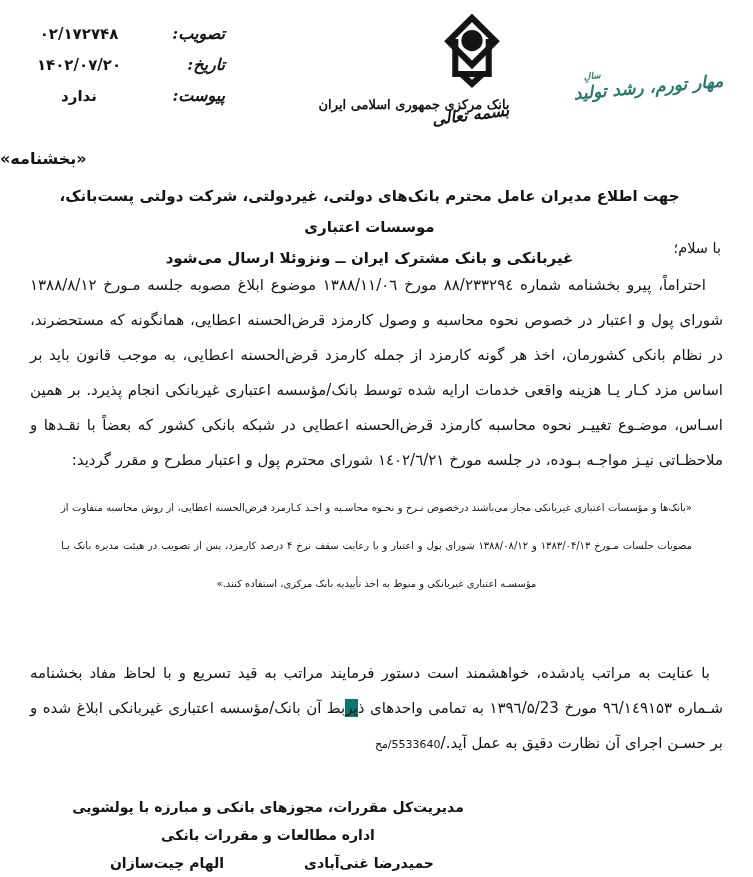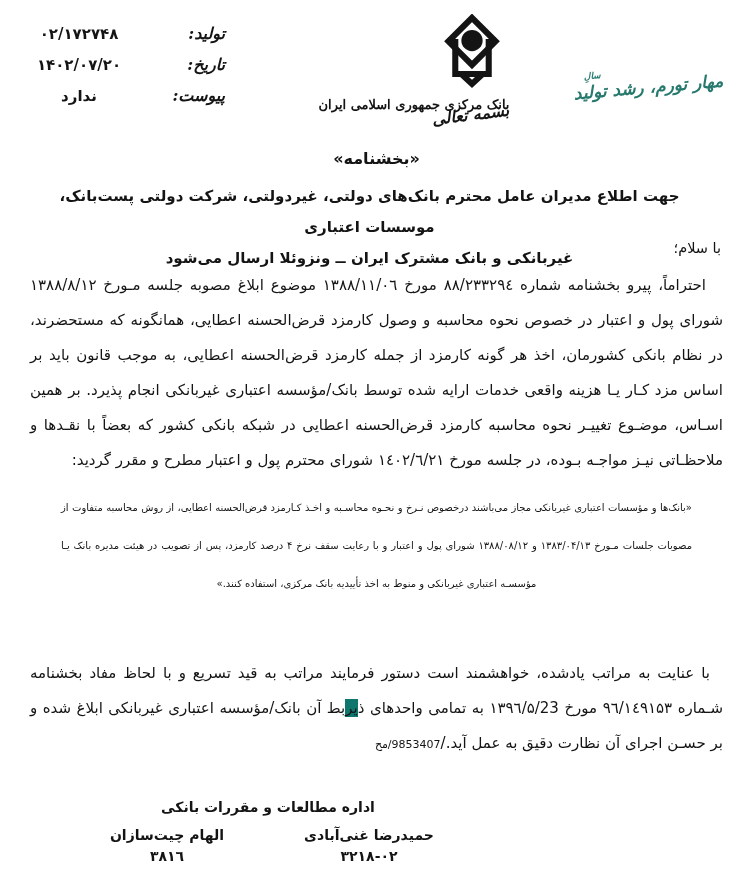--- a/index.html
+++ b/index.html
@@ -35,21 +35,21 @@
 
   
   .slogan {
     position: absolute; top: 66px; left: 548px; width: 200px; text-align: center;
     font-family: "DejaVu Serif", serif; font-style: italic; font-weight: bold;
     font-size: 17px; transform: rotate(-5deg); line-height: 22px;
   }
   .slogan-flourish { display: block; font-size: 9px; transform: translateX(-55px); line-height: 10px; }
 
   
-  .doc-title { position: absolute; top: 149px; left: 0; right: 0; text-align: center; font-weight: bold; font-size: 16px; }
+  .doc-title { position: absolute; top: 149px; left: 0; right: 0; text-align: left; font-weight: bold; font-size: 16px; }
   .addressee { position: absolute; top: 181px; right: 44px; left: 30px; text-align: center; font-weight: bold; font-size: 15px; line-height: 31px; }
   .salutation { position: absolute; top: 240px; right: 32px; font-size: 14.5px; }
   .body-par {
     position: absolute; top: 268px; right: 30px; left: 30px;
     font-size: 15px; line-height: 35px; text-align: justify; text-indent: 17px;
   }
   .quote-par {
     position: absolute; top: 489px; right: 61px; left: 61px;
     font-size: 10px; font-weight: normal; line-height: 38px;
     text-align: justify; text-align-last: center;
@@ -70,21 +70,21 @@
   .sig-codes { margin-top: 5px; }
   .sig-code { direction: ltr; unicode-bidi: isolate; display: inline-block; }
 </style>
 </head>
 <body>
 
 <div class="page">
 
   <div class="meta-block">
     <div class="meta-row">
-      <span class="meta-label">تولید:</span>
+      <span class="meta-label">تصویب:</span>
       <span class="meta-value">۰۲/۱۷۲۷۴۸</span>
     </div>
     <div class="meta-row">
       <span class="meta-label">تاریخ:</span>
       <span class="meta-value">۱۴۰۲/۰۷/۲۰</span>
     </div>
     <div class="meta-row">
       <span class="meta-label">پیوست:</span>
       <span class="meta-value">ندارد</span>
     </div>
@@ -116,23 +116,24 @@
     <span>جهت اطلاع مدیران عامل محترم بانک‌های دولتی، غیردولتی، شرکت دولتی پست‌بانک، موسسات اعتباری</span><br>
     <span>غیربانکی و بانک مشترک ایران ــ ونزوئلا ارسال می‌شود</span>
   </div>
 
   <div class="salutation">با سلام؛</div>
 
   <div class="body-par">احتراماً، پیرو بخشنامه شماره ۸۸/۲۳۳۲۹٤ مورخ ۱۳۸۸/۱۱/۰٦ موضوع ابلاغ مصوبه جلسه مـورخ ۱۳۸۸/۸/۱۲ شورای پول و اعتبار در خصوص نحوه محاسبه و وصول کارمزد قرض‌الحسنه اعطایی، همانگونه که مستحضرند، در نظام بانکی کشورمان، اخذ هر گونه کارمزد از جمله کارمزد قرض‌الحسنه اعطایی، به موجب قانون باید بر اساس مزد کـار یـا هزینه واقعی خدمات ارایه شده توسط بانک/مؤسسه اعتباری غیربانکی انجام پذیرد. بر همین اسـاس، موضـوع تغییـر نحوه محاسبه کارمزد قرض‌الحسنه اعطایی در شبکه بانکی کشور که بعضاً با نقـدها و ملاحظـاتی نیـز مواجـه بـوده، در جلسه مورخ ۱٤۰۲/٦/۲۱ شورای محترم پول و اعتبار مطرح و مقرر گردید:</div>
 
   <div class="quote-par">«بانک‌ها و مؤسسات اعتباری غیربانکی مجاز می‌باشند درخصوص نـرخ و نحـوه محاسـبه و اخـذ کـارمزد قرض‌الحسنه اعطایی، از روش محاسبه متفاوت از مصوبات جلسات مـورخ ۱۳۸۳/۰۴/۱۳ و ۱۳۸۸/۰۸/۱۲ شورای پول و اعتبار و با رعایت سقف نرخ ۴ درصد کارمزد، پس از تصویب در هیئت مدیره بانک یـا مؤسسـه اعتباری غیربانکی و منوط به اخذ تأییدیه بانک مرکزی، استفاده کنند.»</div>
 
-  <div class="closing-par"><span>با عنایت به مراتب یادشده، خواهشمند است دستور فرمایند مراتب به قید تسریع و با لحاظ مفاد بخشنامه شـماره ۹٦/۱٤۹۱۵۳ مورخ ۱۳۹٦/۵/23 به تمامی واحدهای ذ</span><span class="hl">یر</span><span>بط آن بانک/مؤسسه اعتباری غیربانکی ابلاغ شده و بر حسـن اجرای آن نظارت دقیق به عمل آید./</span><span class="ref-code">9853407/مح</span></div>
+  <div class="closing-par"><span>با عنایت به مراتب یادشده، خواهشمند است دستور فرمایند مراتب به قید تسریع و با لحاظ مفاد بخشنامه شـماره ۹٦/۱٤۹۱۵۳ مورخ ۱۳۹٦/۵/23 به تمامی واحدهای ذ</span><span class="hl">یر</span><span>بط آن بانک/مؤسسه اعتباری غیربانکی ابلاغ شده و بر حسـن اجرای آن نظارت دقیق به عمل آید./</span><span class="ref-code">5533640/مح</span></div>
 
   <div class="footer">
+    <div class="footer-dept">مدیریت‌کل مقررات، مجوزهای بانکی و مبارزه با پولشویی</div>
     <div class="footer-office">اداره مطالعات و مقررات بانکی</div>
     <div class="sig-row">
       <div class="sig-col">حمیدرضا غنی‌آبادی</div>
       <div class="sig-col">الهام چیت‌سازان</div>
     </div>
     <div class="sig-row sig-codes">
       <div class="sig-col"><span class="sig-code">۳۲۱۸-۰۲</span></div>
       <div class="sig-col"><span class="sig-code">۳۸۱٦</span></div>
     </div>
   </div>

